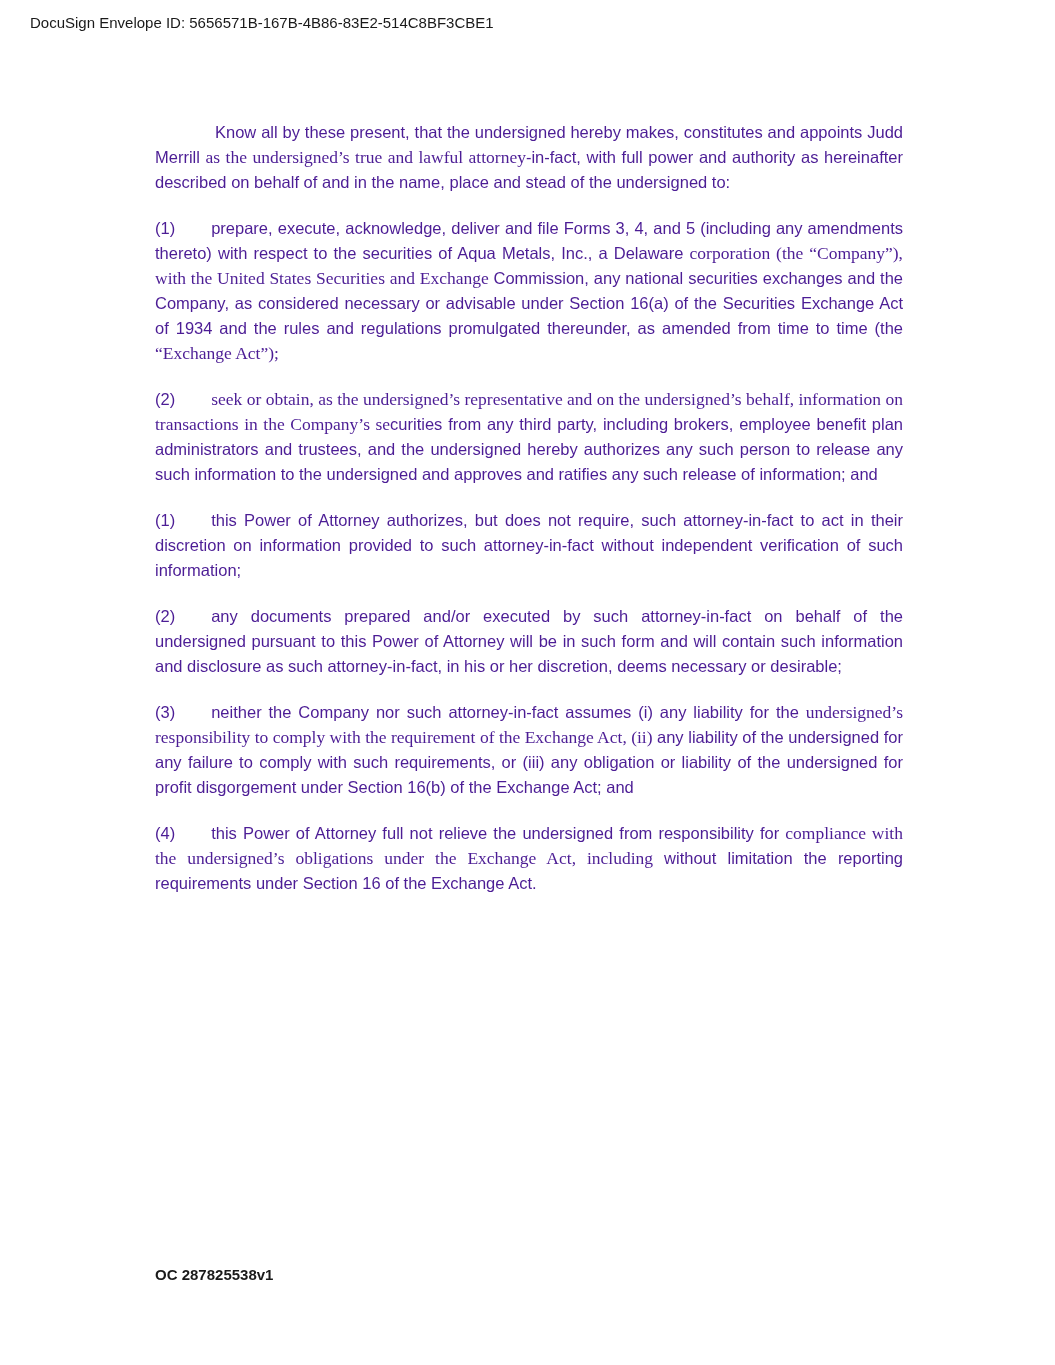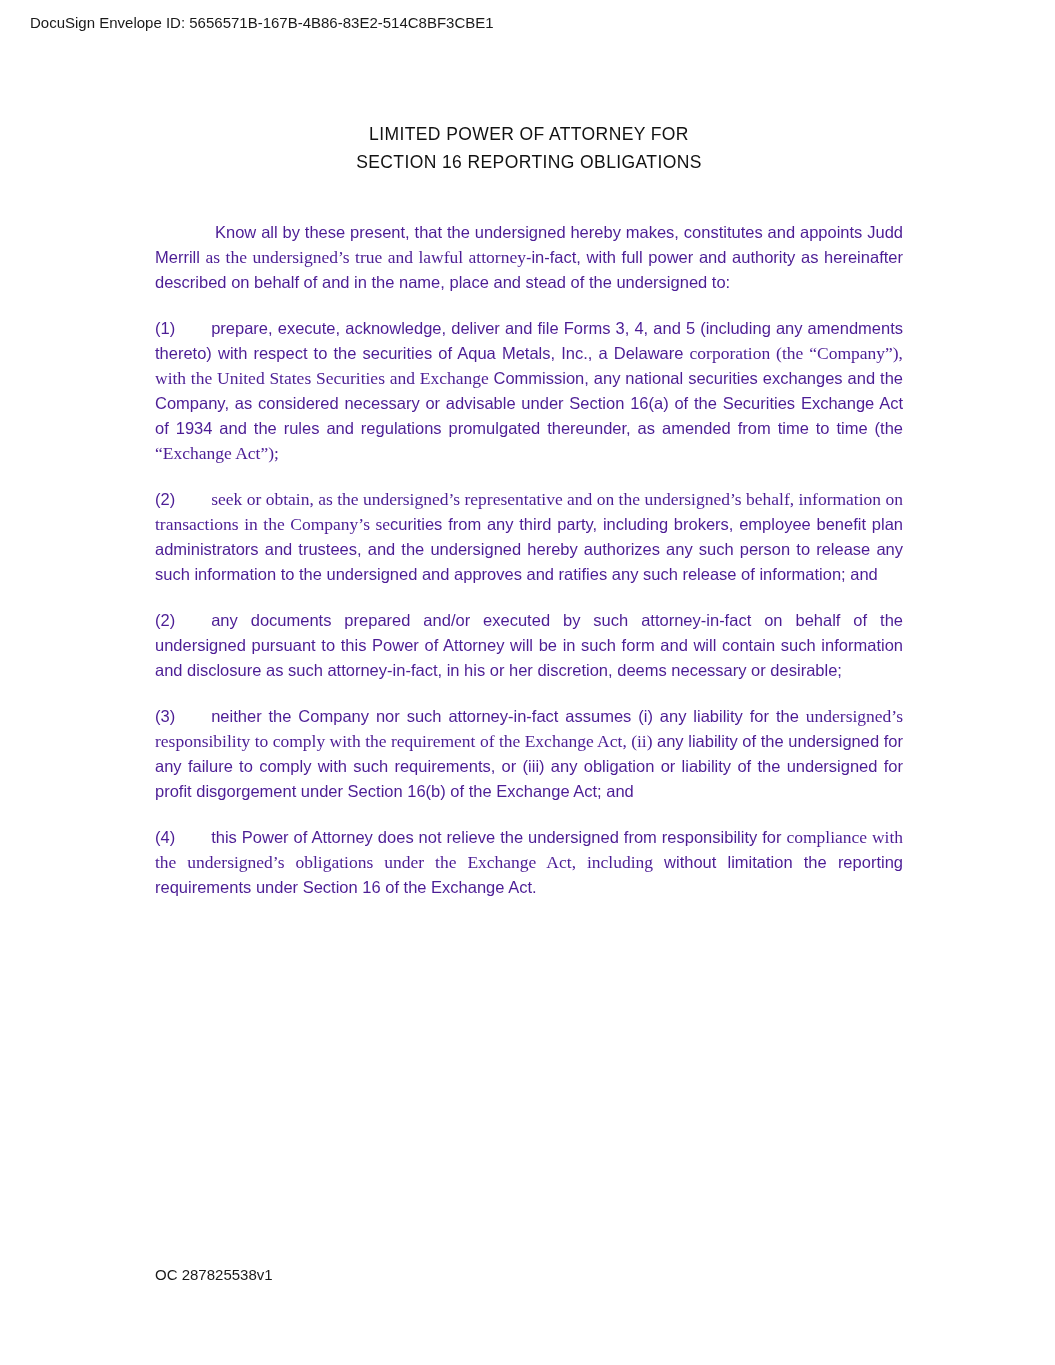--- a/index.html
+++ b/index.html
@@ -56,48 +56,46 @@
   .serif {
     font-family: "Liberation Serif", serif;
     font-size: 17.5px;
   }
   .doc-footer {
     position: absolute;
     left: 155px;
     top: 1266px;
     font-size: 15px;
     color: #1a1a1a;
+    font-weight: bold;
   }
 </style>
 </head>
 <body>
 
 <div class="page">
 
   <div class="envelope-header">DocuSign Envelope ID: 5656571B-167B-4B86-83E2-514C8BF3CBE1</div>
 
   <div class="content">
 
-    <div class="doc-title">
-      <div>LIMITED POWER OF ATTORNEY FOR</div>
-      <div>SECTION 16 REPORTING OBLIGATIONS</div>
-    </div>
 
     <p class="para intro"><span>Know all by these present, that the undersigned hereby makes, constitutes and appoints Judd Merrill </span><span class="serif">as the undersigned’s true and lawful attorney</span><span>-in-fact, with full power and authority as hereinafter described on behalf of and in the name, place and stead of the undersigned to:</span></p>
 
     <p class="para"><span>(1)</span><span class="tab"></span><span>prepare, execute, acknowledge, deliver and file Forms 3, 4, and 5 (including any amendments thereto) with respect to the securities of Aqua Metals, Inc., a Delaware </span><span class="serif">corporation (the “Company”), with the United States Securities and Exchange </span><span>Commission, any national securities exchanges and the Company, as considered necessary or advisable under Section 16(a) of the Securities Exchange Act of 1934 and the rules and regulations promulgated thereunder, as amended from time to time (the </span><span class="serif">“Exchange Act”);</span></p>
 
     <p class="para"><span>(2)</span><span class="tab"></span><span class="serif">seek or obtain, as the undersigned’s representative and on the undersigned’s behalf, information on transactions in the Company’s se</span><span>curities from any third party, including brokers, employee benefit plan administrators and trustees, and the undersigned hereby authorizes any such person to release any such information to the undersigned and approves and ratifies any such release of information; and</span></p>
 
 
 
+    <p class="para"><span>(1)</span><span class="tab"></span><span>this Power of Attorney authorizes, but does not require, such attorney-in-fact to act in their discretion on information provided to such attorney-in-fact without independent verification of such information;</span></p>
 
     <p class="para"><span>(2)</span><span class="tab"></span><span>any documents prepared and/or executed by such attorney-in-fact on behalf of the undersigned pursuant to this Power of Attorney will be in such form and will contain such information and disclosure as such attorney-in-fact, in his or her discretion, deems necessary or desirable;</span></p>
 
     <p class="para"><span>(3)</span><span class="tab"></span><span>neither the Company nor such attorney-in-fact assumes (i) any liability for the </span><span class="serif">undersigned’s responsibility to comply with the requirement of the Exchange Act, (ii) </span><span>any liability of the undersigned for any failure to comply with such requirements, or (iii) any obligation or liability of the undersigned for profit disgorgement under Section 16(b) of the Exchange Act; and</span></p>
 
-    <p class="para"><span>(4)</span><span class="tab"></span><span>this Power of Attorney does not relieve the undersigned from responsibility for </span><span class="serif">compliance with the undersigned’s obligations under the Exchange Act, including </span><span>without limitation the reporting requirements under Section 16 of the Exchange Act.</span></p>
+    <p class="para"><span>(4)</span><span class="tab"></span><span>this Power of Attorney full not relieve the undersigned from responsibility for </span><span class="serif">compliance with the undersigned’s obligations under the Exchange Act, including </span><span>without limitation the reporting requirements under Section 16 of the Exchange Act.</span></p>
 
   </div>
 
   <div class="doc-footer">OC 287825538v1</div>
 
 </div>
 
 </body></html>

